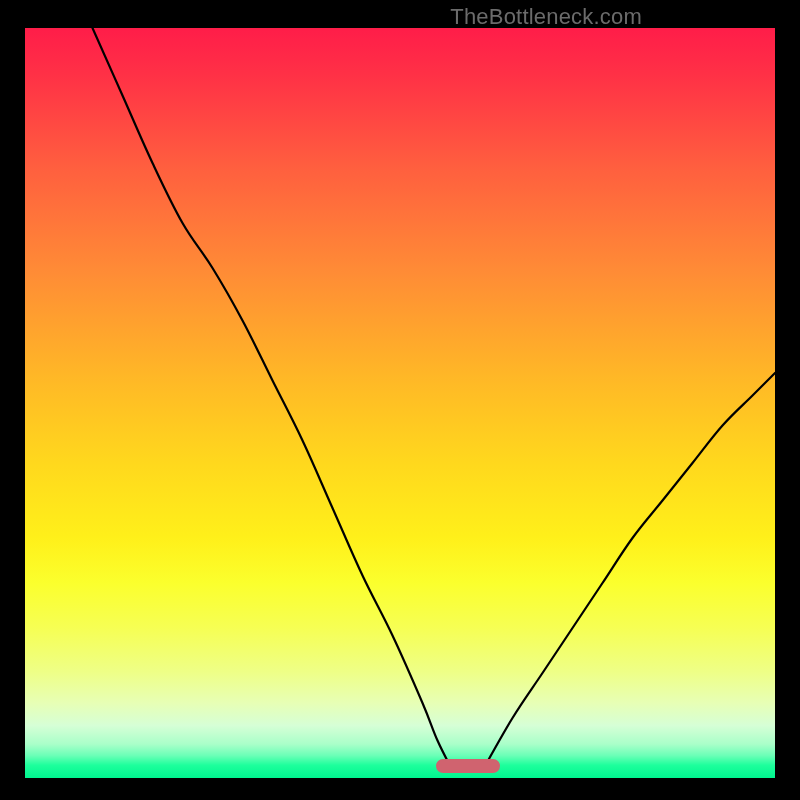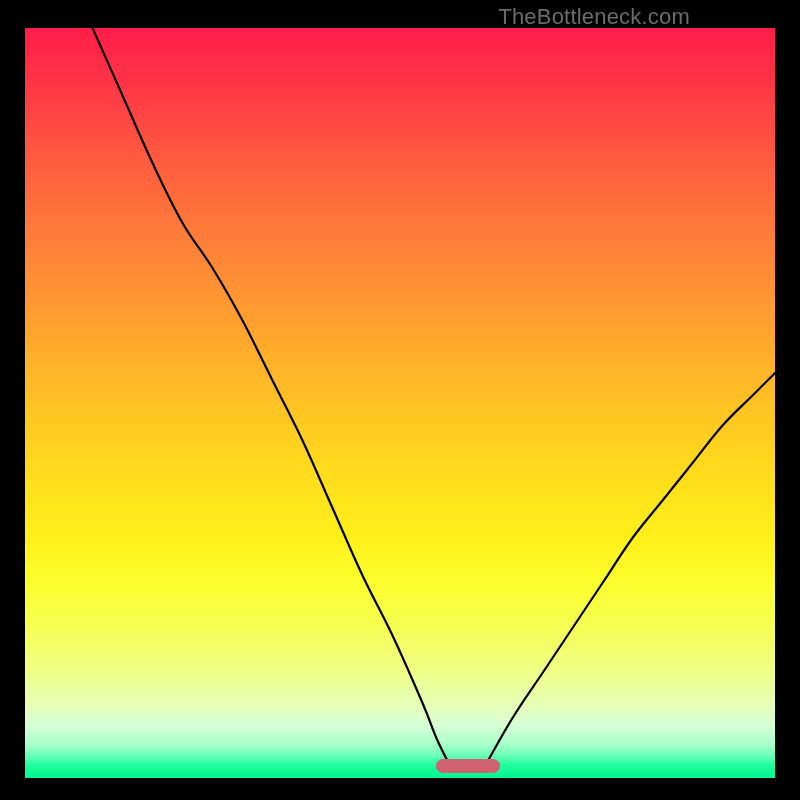--- a/index.html
+++ b/index.html
@@ -11,21 +11,20 @@
     overflow: hidden;
     font-family: Arial, Helvetica, sans-serif;
   }
   .frame {
     position: absolute;
     left: 0;
     top: 0;
     width: 656px;
     height: 800px;
     background: #000;
-    padding-left: 48px;
   }
   .watermark {
     position: absolute;
     top: 4px;
     right: 14px;
     color: #6b6b6b;
     font-size: 22px;
     letter-spacing: 0.2px;
     font-weight: 400;
     z-index: 50;

